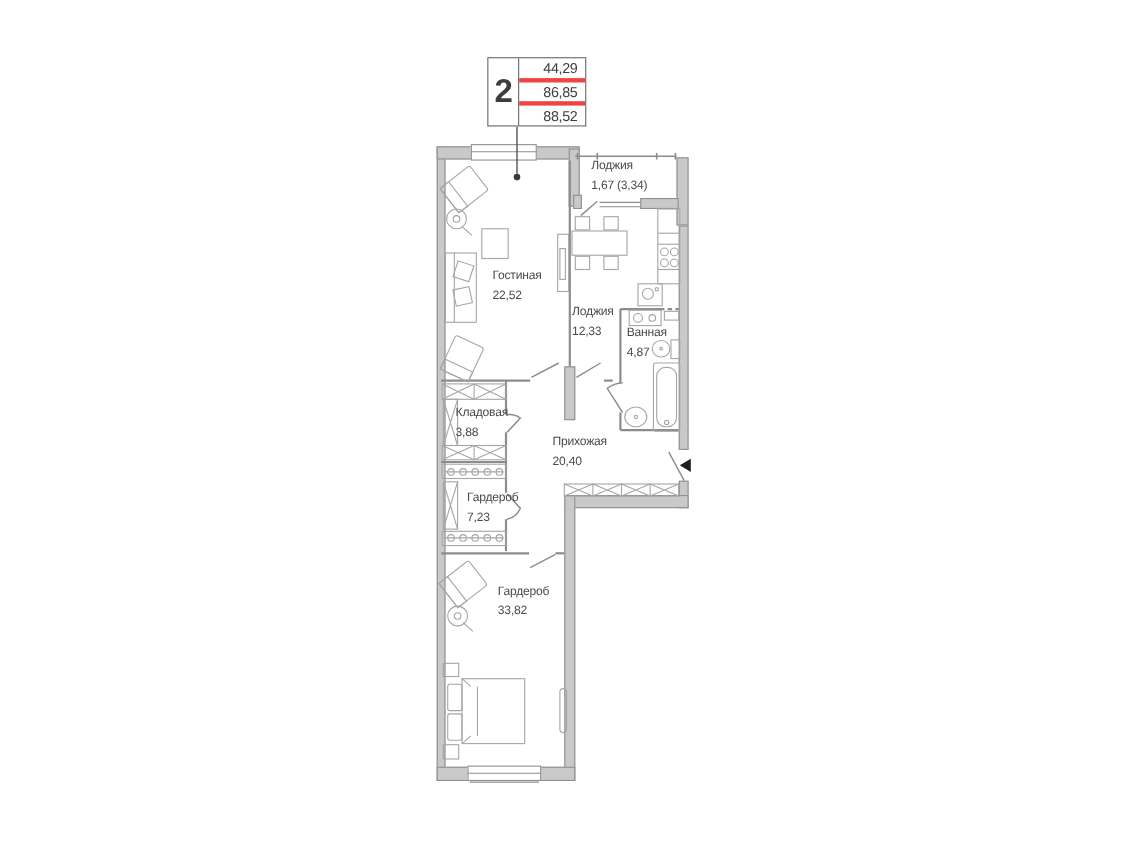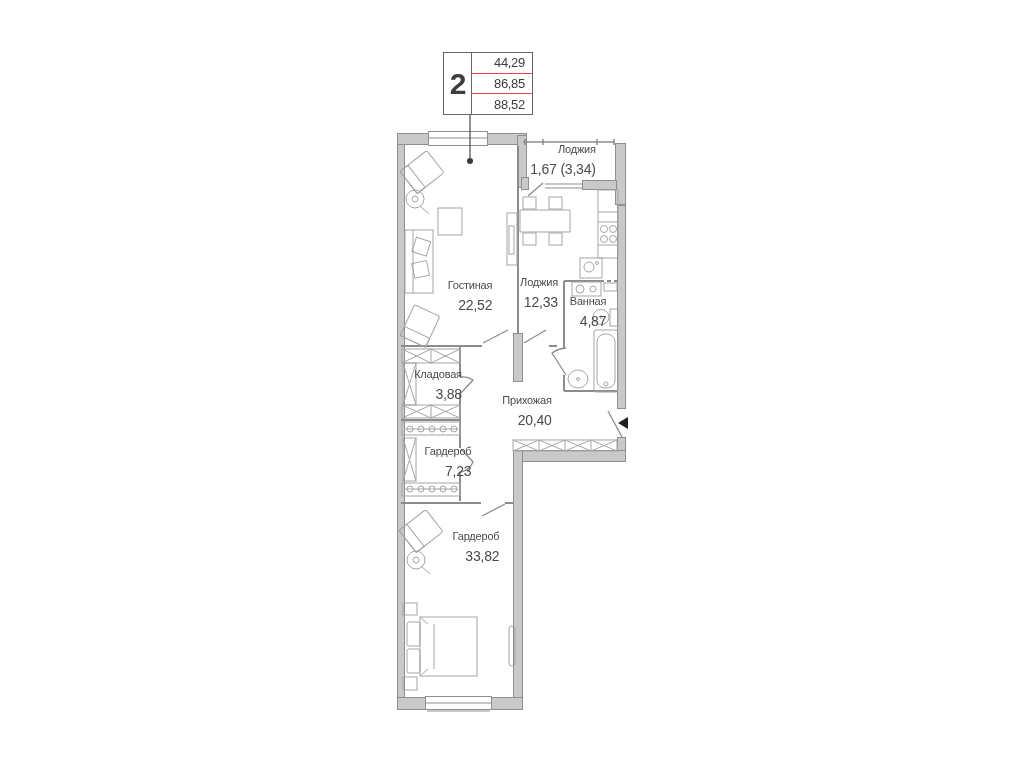--- a/index.html
+++ b/index.html
@@ -12,36 +12,36 @@
   }
   html,body{margin:0;padding:0;background:var(--bg);}
   #canvas{
     position:relative;width:1024px;height:768px;background:var(--bg);
     font-family:"Liberation Sans",sans-serif;overflow:hidden;
   }
   .wall{position:absolute;background:var(--wall-fill);border:1px solid var(--wall-stroke);box-sizing:border-box;}
   .window{position:absolute;background:#fff;border:1px solid var(--wall-stroke);box-sizing:border-box;}
   svg.lines{position:absolute;left:0;top:0;}
   .room-label{
-    position:absolute;transform:translate(-50%,-50%);text-align:right;
+    position:absolute;transform:translate(-50%,-50%);text-align:left;
     color:var(--text);white-space:nowrap;line-height:1;letter-spacing:-0.2px;
   }
   .room-label .name{font-size:11px;margin-bottom:7px;}
-  .room-label .area{font-size:14px;}
+  .room-label .area{font-size:11px;}
   .title-block{
     position:absolute;left:443px;top:52px;width:90px;height:63px;
     border:1px solid #666;display:flex;box-sizing:border-box;background:#fff;color:#3d3d3d;
   }
   .tb-left{
     width:27px;border-right:1px solid #666;display:flex;align-items:center;justify-content:center;
     font-size:30px;font-weight:700;letter-spacing:-1px;
   }
   .tb-rows{flex:1;display:flex;flex-direction:column;}
   .tb-rows div{
-    flex:1;border-bottom:1px solid #ef4444;display:flex;align-items:center;justify-content:flex-end;
+    flex:1;border-bottom:4px solid #ef4444;display:flex;align-items:center;justify-content:flex-end;
     padding-right:7px;font-size:13px;letter-spacing:-0.3px;box-sizing:border-box;
   }
   .tb-rows div:last-child{border-bottom:none;text-align:center;}
 </style>
 </head>
 <body>
 
 <div id="canvas">
 
   <div class="wall" style="left:397px;top:133px;width:8px;height:577px"></div>
@@ -247,21 +247,21 @@
           <path d="M434,624 V669"></path>
       </g>
       <rect x="509" y="626" width="6" height="40" rx="3"></rect>
     </g>
   </svg>
 
   <div class="room-label" style="left:563px;top:160px">
     <div class="name">Лоджия</div>
     <div class="area">1,67 (3,34)</div>
   </div>
-  <div class="room-label" style="left:470px;top:296px">
+  <div class="room-label" style="left:470px;top:260px">
     <div class="name">Гостиная</div>
     <div class="area">22,52</div>
   </div>
   <div class="room-label" style="left:539px;top:293px">
     <div class="name">Лоджия</div>
     <div class="area">12,33</div>
   </div>
   <div class="room-label" style="left:588px;top:312px">
     <div class="name">Ванная</div>
     <div class="area">4,87</div>

